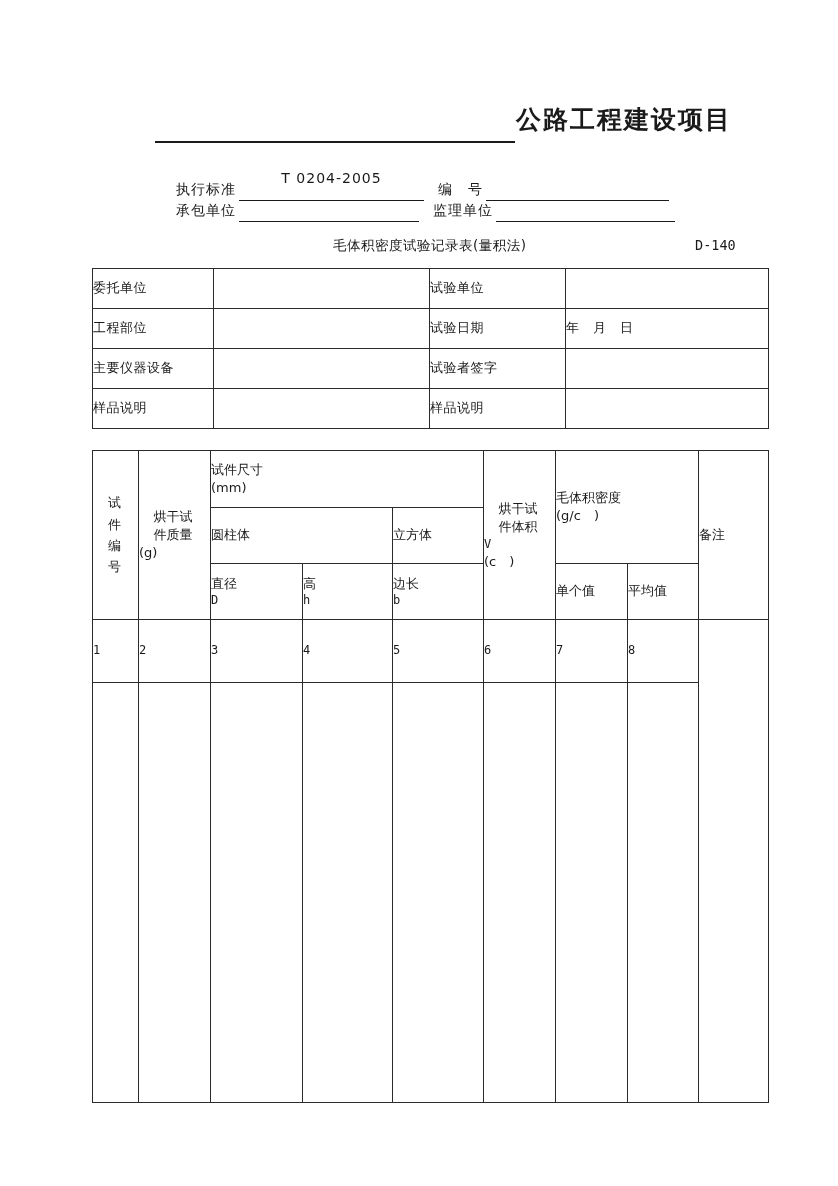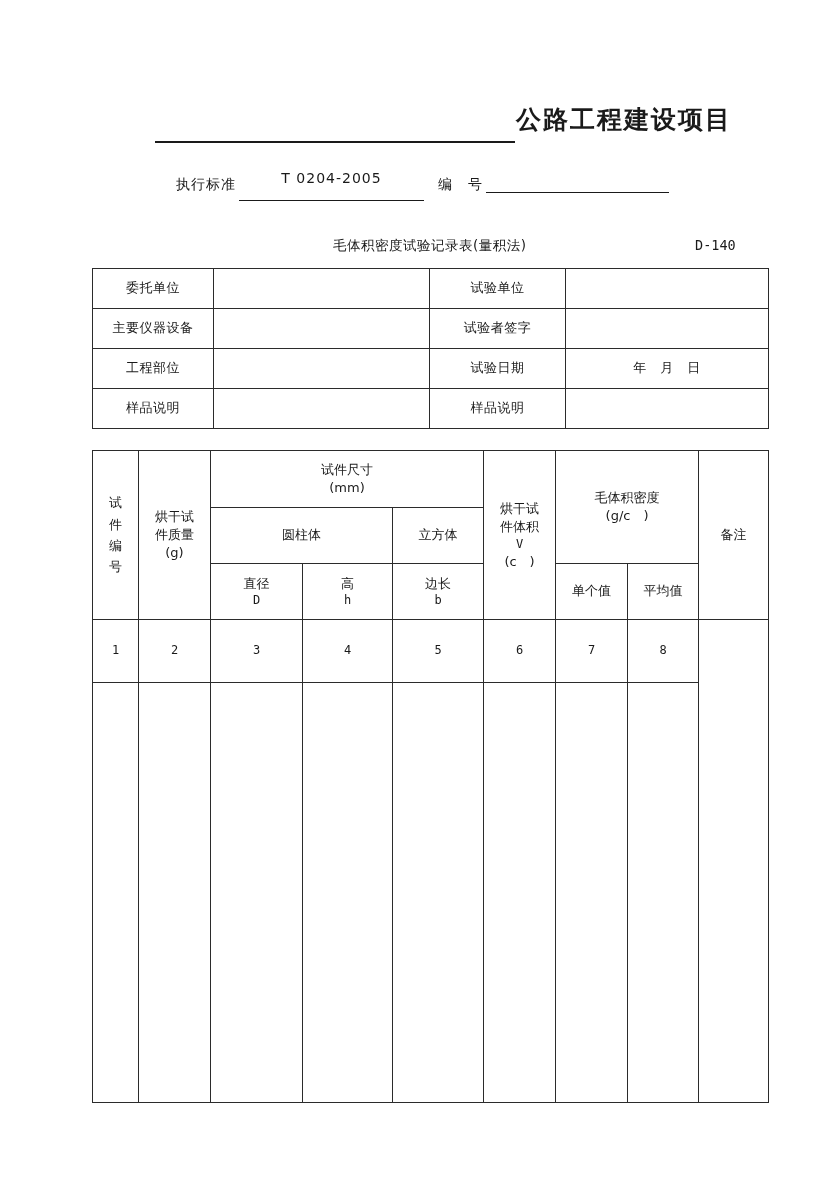--- a/index.html
+++ b/index.html
@@ -25,21 +25,21 @@
     left: 516px; top: 103px;
     font-size: 25px;
     font-weight: bold;
     letter-spacing: 2px;
     white-space: nowrap;
   }
   .hdr-line {
     position: absolute;
     left: 176px;
     display: flex;
-    align-items: center;
+    align-items: flex-end;
     font-size: 14px;
     letter-spacing: 1px;
     white-space: nowrap;
   }
   .hdr-line1 { top: 170px; }
   .hdr-line2 { top: 202px; }
   .fld-label { display: inline-block; padding-bottom: 2px; }
   .fld-value {
     display: inline-block;
     border-bottom: 1.5px solid #1a1a1a;
@@ -67,21 +67,21 @@
     left: 695px; top: 237px;
     font-size: 13.5px;
     font-family: "DejaVu Sans Mono", "Liberation Mono", monospace;
     white-space: nowrap;
   }
 
   
   table { border-collapse: collapse; table-layout: fixed; }
   td {
     border: 1px solid #2b2b2b;
-    text-align: center;
+    text-align: left;
     vertical-align: middle;
     padding: 0;
     font-size: 13px;
     line-height: 1.45;
   }
 
   .info-table {
     position: absolute;
     left: 92px; top: 268px;
     width: 676px;
@@ -118,49 +118,55 @@
   <div class="title-underline"></div>
   <div class="page-title">公路工程建设项目</div>
 
   <div class="hdr-line hdr-line1">
     <span class="fld-label">执行标准</span>
     <span class="fld-value w-std">T 0204-2005</span>
     <span class="fld-label gap1">编　号</span>
     <span class="fld-value w-num"></span>
   </div>
 
+  <div class="hdr-line hdr-line2">
+    <span class="fld-label">承包单位</span>
+    <span class="fld-value w-con"></span>
+    <span class="fld-label gap1">监理单位</span>
+    <span class="fld-value w-sup"></span>
+  </div>
 
   <div class="record-title">毛体积密度试验记录表(量积法)</div>
   <div class="form-code">D-140</div>
 
   <table class="info-table">
     <colgroup>
         <col style="width:121px">
         <col style="width:216px">
         <col style="width:136px">
         <col style="width:203px">
       </colgroup>
     <tbody>
         <tr>
       <td>委托单位</td>
       <td></td>
       <td>试验单位</td>
       <td></td>
     </tr>
     <tr>
-      <td>主要仪器设备</td>
-      <td></td>
-      <td>试验者签字</td>
-      <td></td>
-    </tr>
-    <tr>
       <td>工程部位</td>
       <td></td>
       <td>试验日期</td>
       <td>年　月　日</td>
+    </tr>
+    <tr>
+      <td>主要仪器设备</td>
+      <td></td>
+      <td>试验者签字</td>
+      <td></td>
     </tr>
     <tr>
       <td>样品说明</td>
       <td></td>
       <td>样品说明</td>
       <td></td>
     </tr>
   </tbody>
     </table>
 

